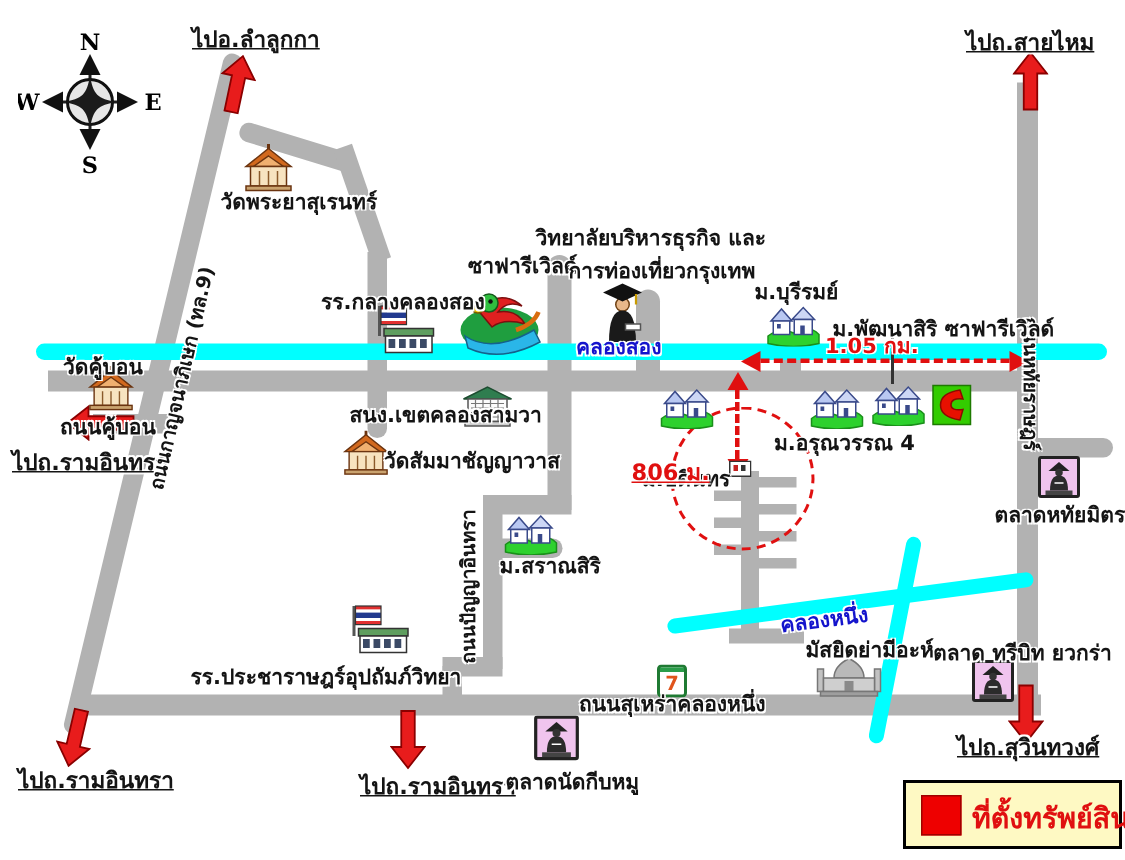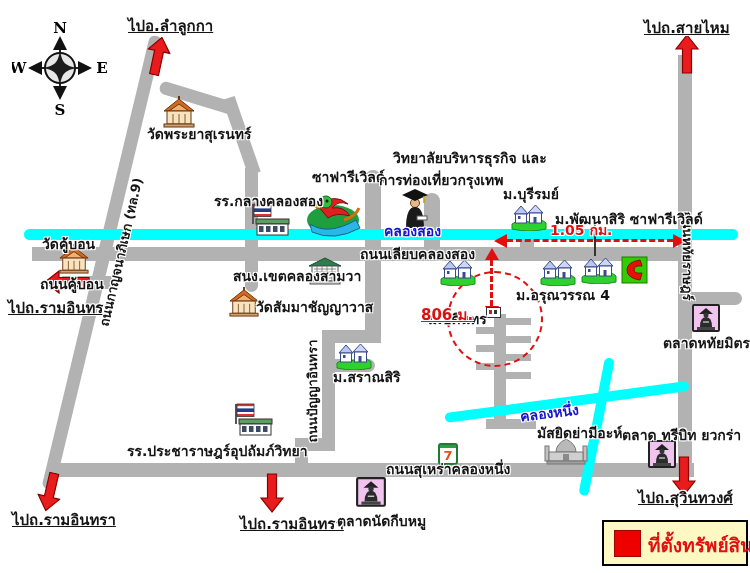--- a/index.html
+++ b/index.html
@@ -296,36 +296,35 @@
 
   <div class="lbl s15" style="left:128px;top:14px;">ไปอ.ลำลูกกา</div>
   <div class="lbl s15" style="left:644px;top:16px;">ไปถ.สายไหม</div>
   <div class="lbl s15" style="left:8px;top:296px;">ไปถ.รามอินทรา</div>
   <div class="lbl s15" style="left:12px;top:508px;">ไปถ.รามอินทรา</div>
   <div class="lbl s15" style="left:240px;top:512px;">ไปถ.รามอินทรา</div>
   <div class="lbl s15" style="left:638px;top:486px;">ไปถ.สุวินทวงศ์</div>
 
   <div class="lbl rot s13" style="left:121px;top:252px;transform:translate(-50%,-50%) rotate(-77deg);">ถนนกาญจนาภิเษก (ทล.9)</div>
   <div class="lbl" style="left:40px;top:273px;text-align:right;">ถนนคู้บอน</div>
-  <div class="lbl" style="left:360px;top:243px;">ถนนเลียบคลองสอง</div>
   <div class="lbl rot s13" style="left:312px;top:391px;transform:translate(-50%,-50%) rotate(-90deg);">ถนนปัญญาอินทรา</div>
   <div class="lbl" style="left:386px;top:458px;">ถนนสุเหร่าคลองหนึ่ง</div>
   <div class="lbl rot s13" style="left:687px;top:256px;transform:translate(-50%,-50%) rotate(90deg);">ถนนหทัยราษฎร์</div>
 
   <div class="lbl blue" style="left:384px;top:220px;">คลองสอง</div>
   <div class="lbl blue rot" style="left:520px;top:402px;transform:rotate(-7deg);">คลองหนึ่ง</div>
 
   <div class="lbl" style="left:147px;top:123px;">วัดพระยาสุเรนทร์</div>
   <div class="lbl" style="left:42px;top:233px;">วัดคู้บอน</div>
   <div class="lbl" style="left:256px;top:296px;">วัดสัมมาชัญญาวาส</div>
   <div class="lbl" style="left:214px;top:190px;">รร.กลางคลองสอง</div>
   <div class="lbl" style="left:127px;top:440px;">รร.ประชาราษฎร์อุปถัมภ์วิทยา</div>
   <div class="lbl" style="left:205px;top:265px;margin-left:28px;">สนง.เขตคลองสามวา</div>
   <div class="lbl" style="left:312px;top:166px;text-align:center;">ซาฟารีเวิลด์</div>
-  <div class="lbl" style="left:393px;top:147px;">วิทยาลัยบริหารธุรกิจ และ</div>
+  <div class="lbl" style="left:357px;top:147px;">วิทยาลัยบริหารธุรกิจ และ</div>
   <div class="lbl" style="left:379px;top:169px;">การท่องเที่ยวกรุงเทพ</div>
   <div class="lbl" style="left:503px;top:183px;">ม.บุรีรมย์</div>
   <div class="lbl" style="left:555px;top:208px;">ม.พัฒนาสิริ ซาฟารีเวิลด์</div>
   <div class="lbl" style="left:428px;top:284px;margin-top:24px;">ม.บดินทร</div>
   <div class="lbl" style="left:516px;top:284px;">ม.อรุณวรรณ 4</div>
   <div class="lbl" style="left:333px;top:366px;">ม.สราณสิริ</div>
   <div class="lbl" style="left:663px;top:332px;">ตลาดหทัยมิตร</div>
   <div class="lbl" style="left:622px;top:424px;">ตลาด ทรีบิท ยวกร่า</div>
   <div class="lbl" style="left:337px;top:510px;">ตลาดนัดกีบหมู</div>
   <div class="lbl" style="left:537px;top:422px;">มัสยิดย่ามีอะห์</div>

